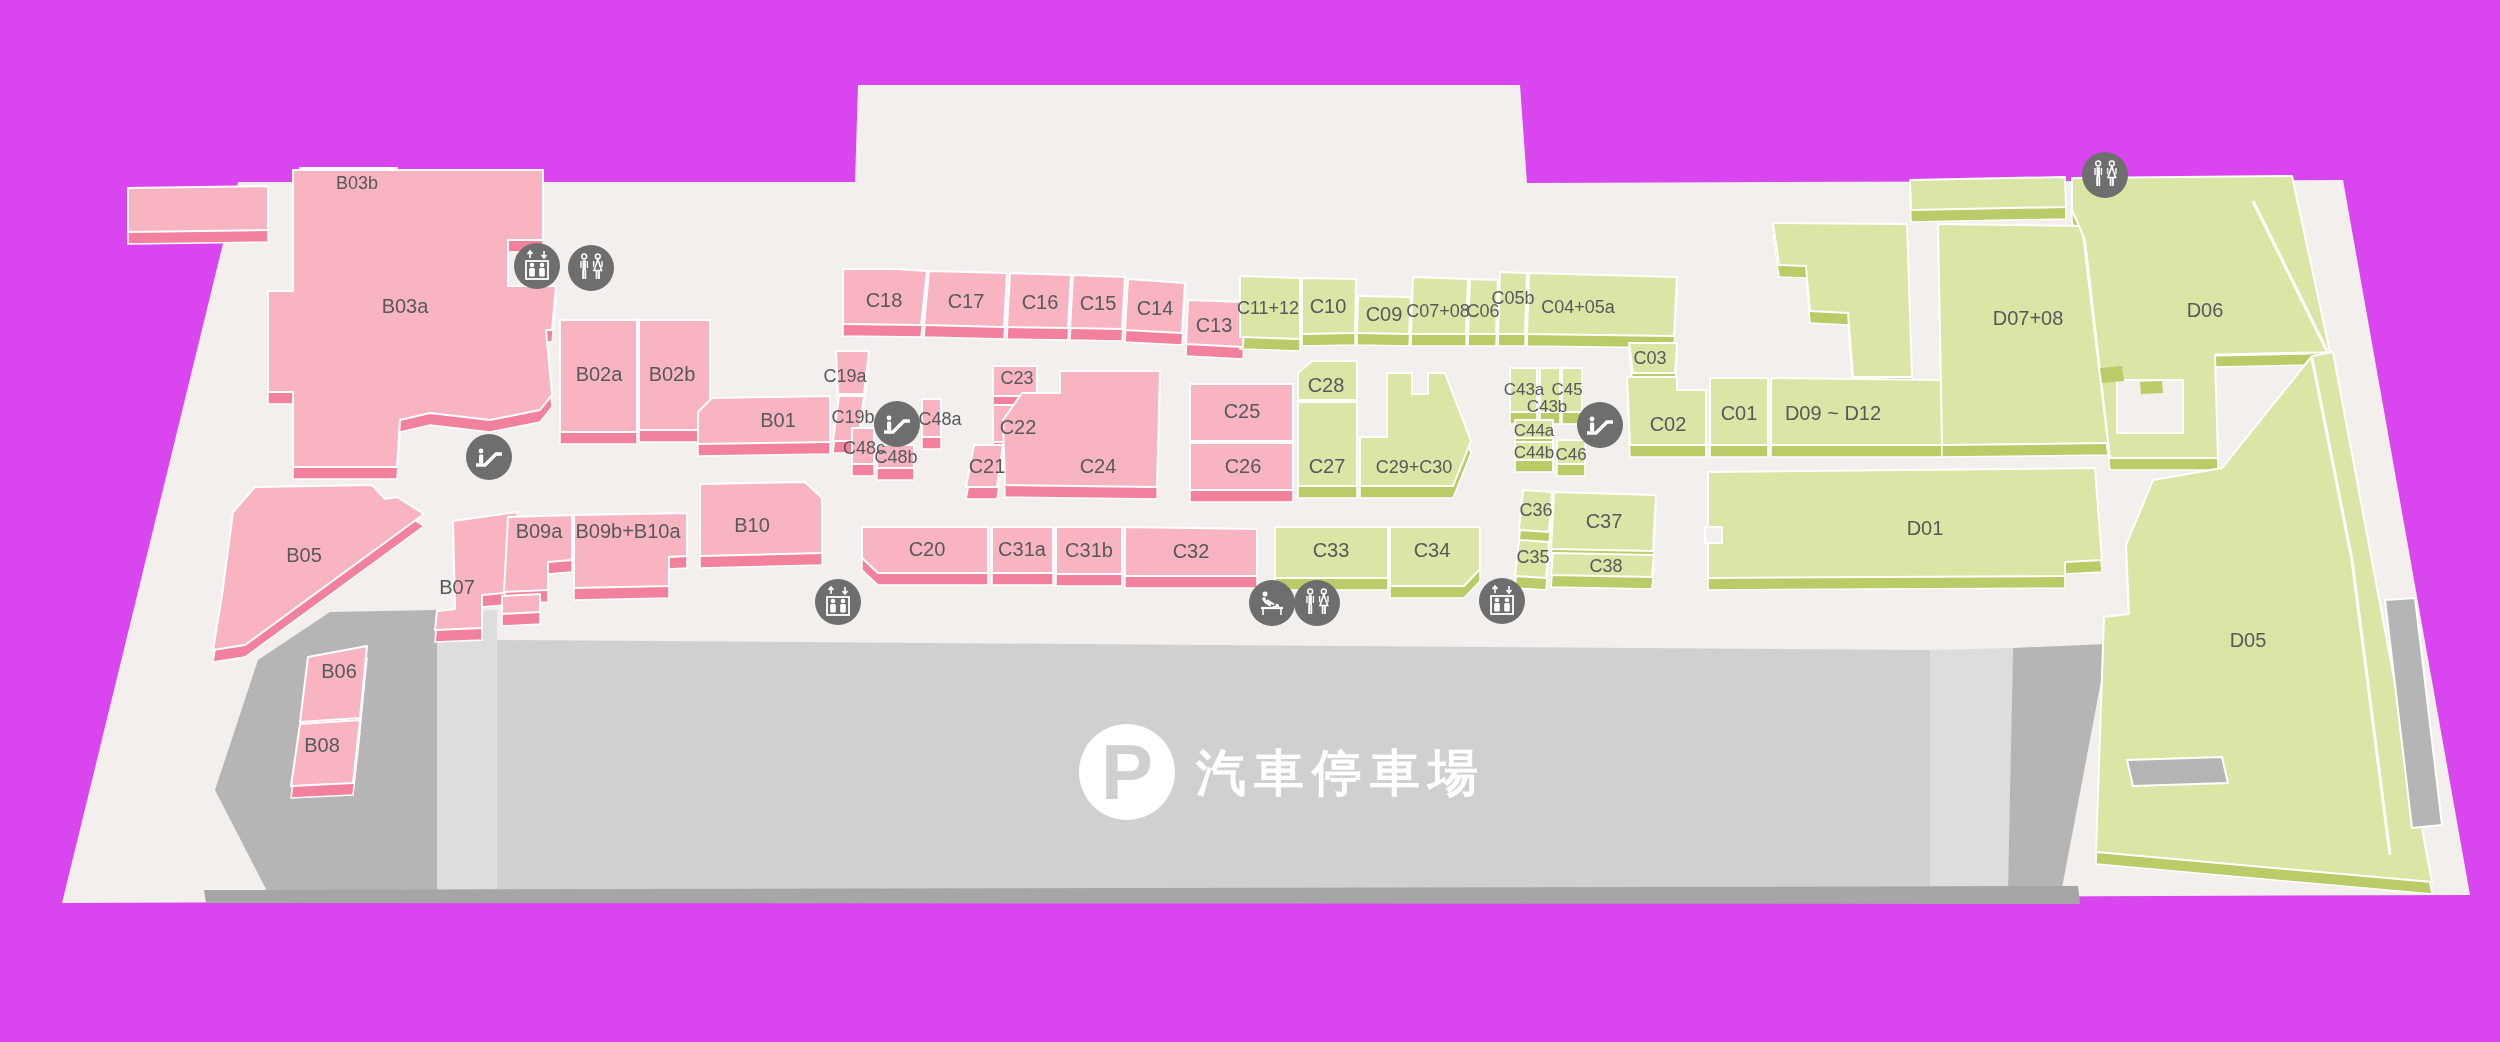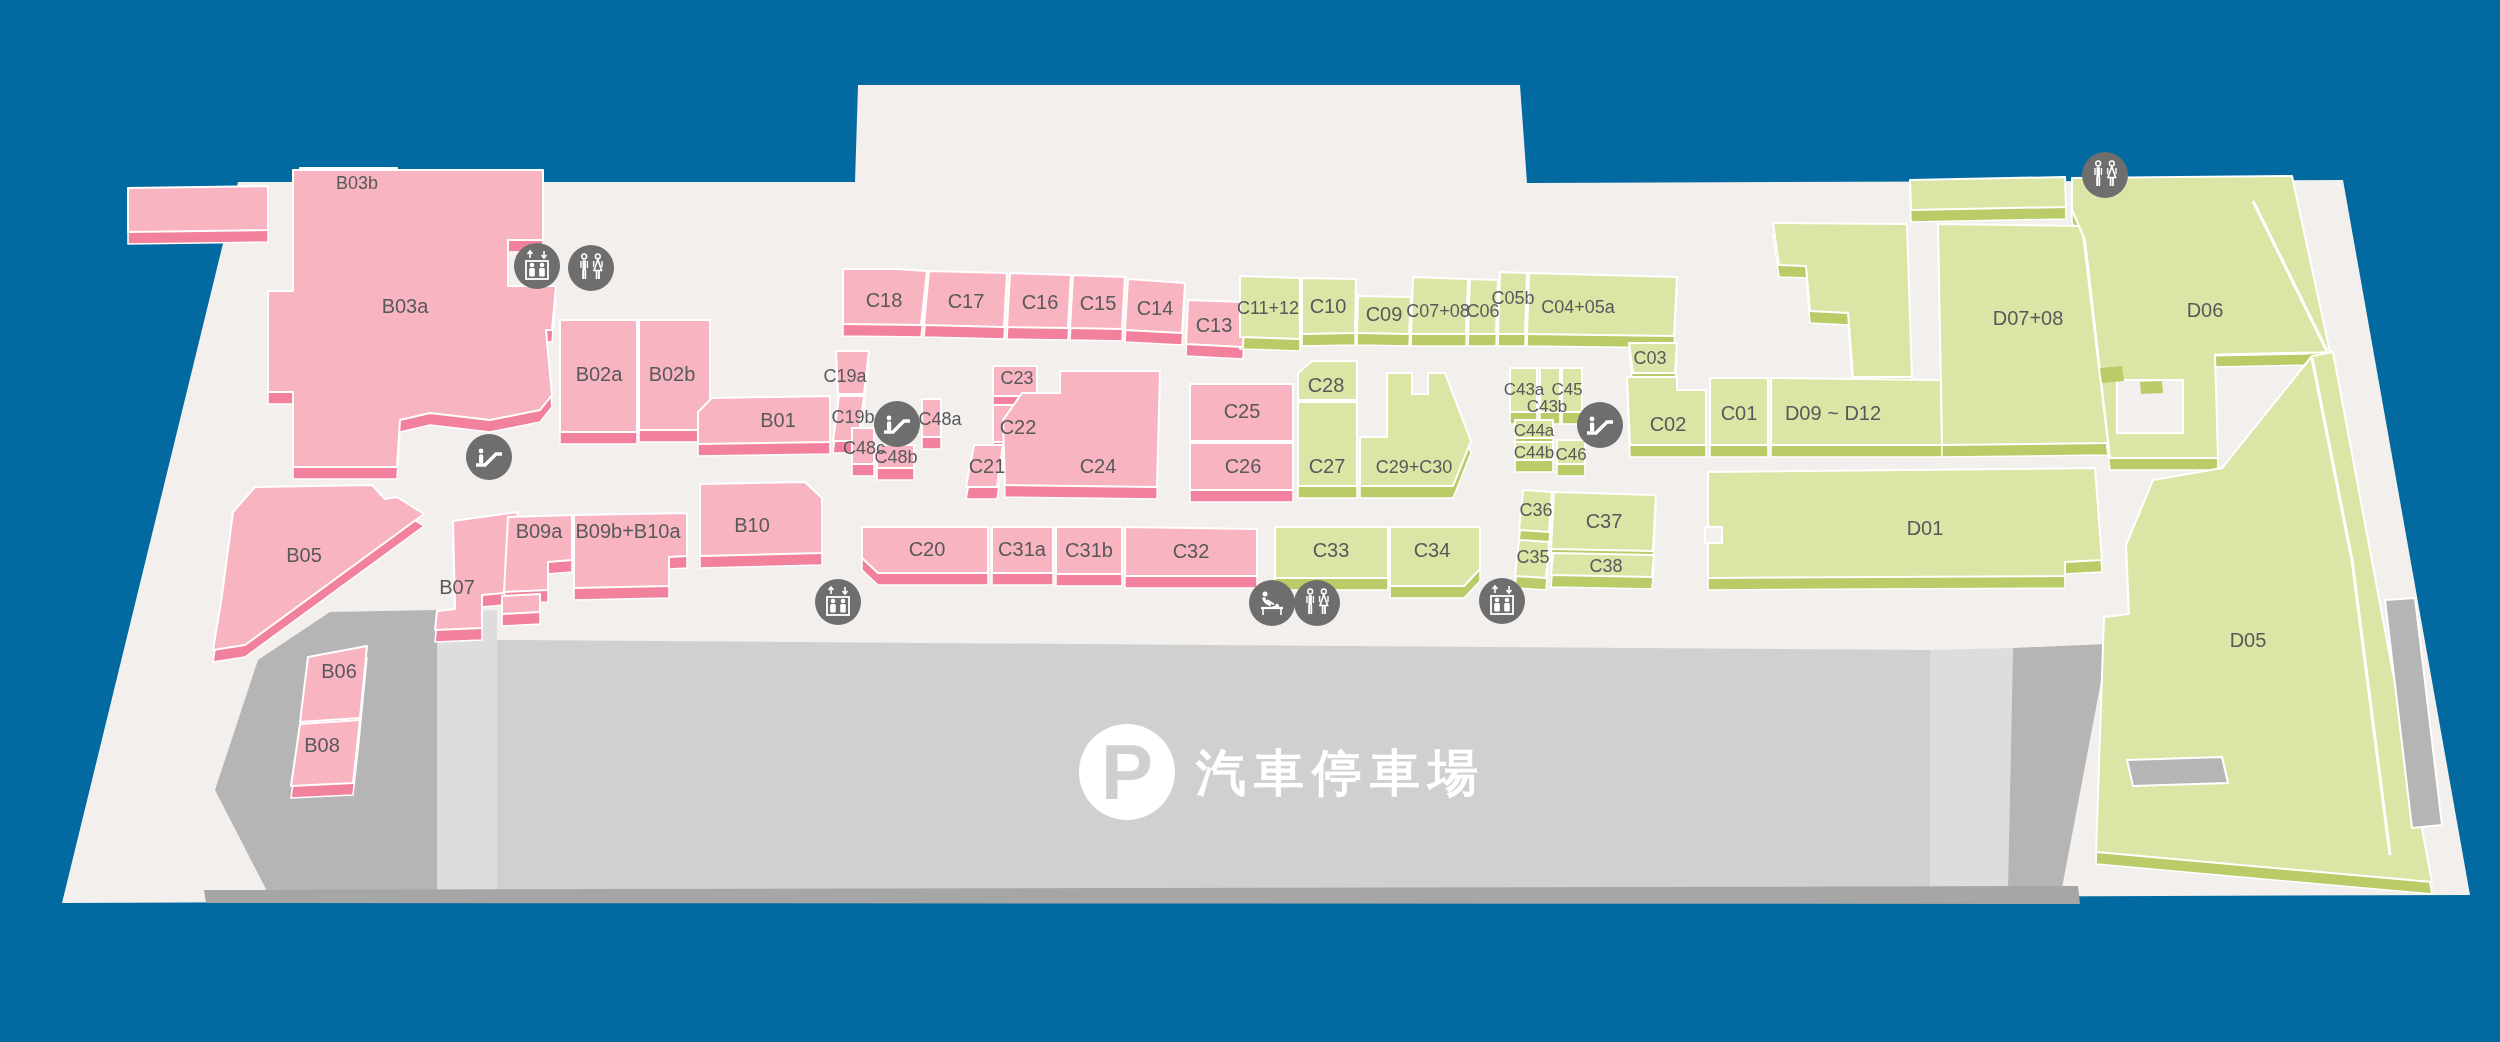--- a/index.html
+++ b/index.html
@@ -1,16 +1,16 @@
 <!DOCTYPE html>
 <html><head>
 <meta charset="utf-8">
 <style>
   html,body{margin:0;padding:0;background:#000;}
-  .stage{position:relative;width:2500px;height:1042px;background:#0369a1;overflow:hidden;}
+  .stage{position:relative;width:2500px;height:1042px;background:#d946ef;overflow:hidden;}
   svg text{font-family:"Liberation Sans","DejaVu Sans",sans-serif;}
   .unit-label{pointer-events:none;}
 </style>
 </head>
 <body>
 
 <div class="stage">
   <svg id="map" width="2500" height="1042" viewBox="0 0 2500 1042" xmlns="http://www.w3.org/2000/svg">
     <g id="layer-floor">
         <polygon points="238,182 855,182 858,85 1520,85 1527,183 2343,180 2470,895 62,903" fill="#f2efec"></polygon>

